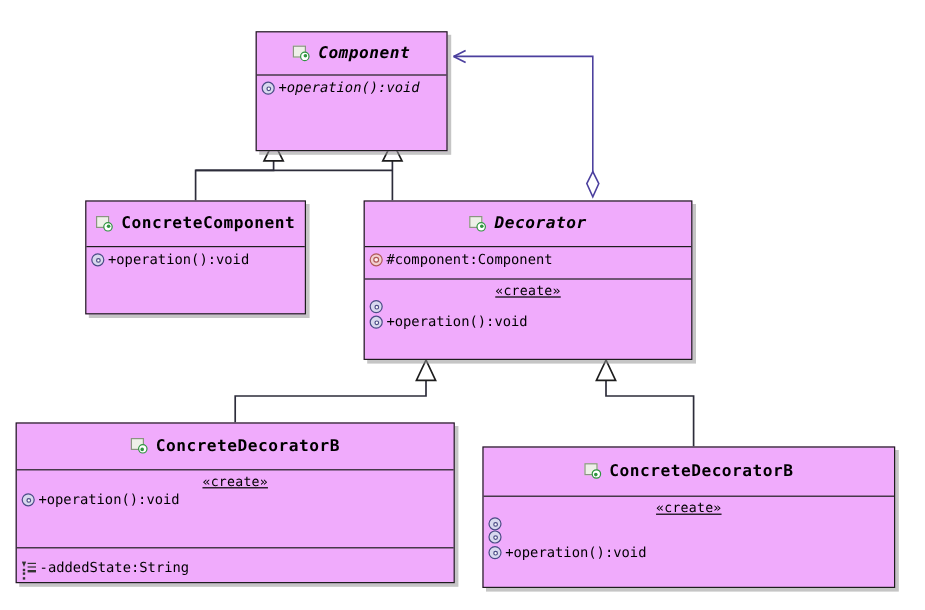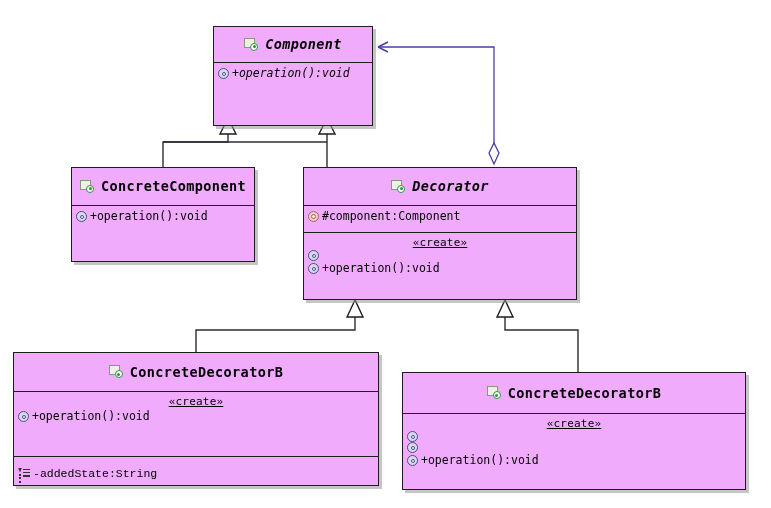--- a/index.html
+++ b/index.html
@@ -189,21 +189,21 @@
       </span>
       <span class="class-name">ConcreteDecoratorB</span>
     </div>
     <div class="compartment" style="height:65px;">
       <div class="stereotype">«create»</div>
       <div class="member">
         <span class="ico ico-method"></span>
         <span class="mtext">+operation():void</span>
       </div>
     </div>
-    <div class="compartment" style="height:35px;display:flex;align-items:center;font-family:Liberation Mono, monospace;">
+    <div class="compartment" style="height:35px;display:flex;align-items:center;">
       <div class="member">
         <span class="ico ico-attr-priv">
           <span class="fun"></span>
             <span class="dots">
               <i></i>
               <i></i>
               <i></i>
             </span>
             <span class="bars">
               <i></i>

